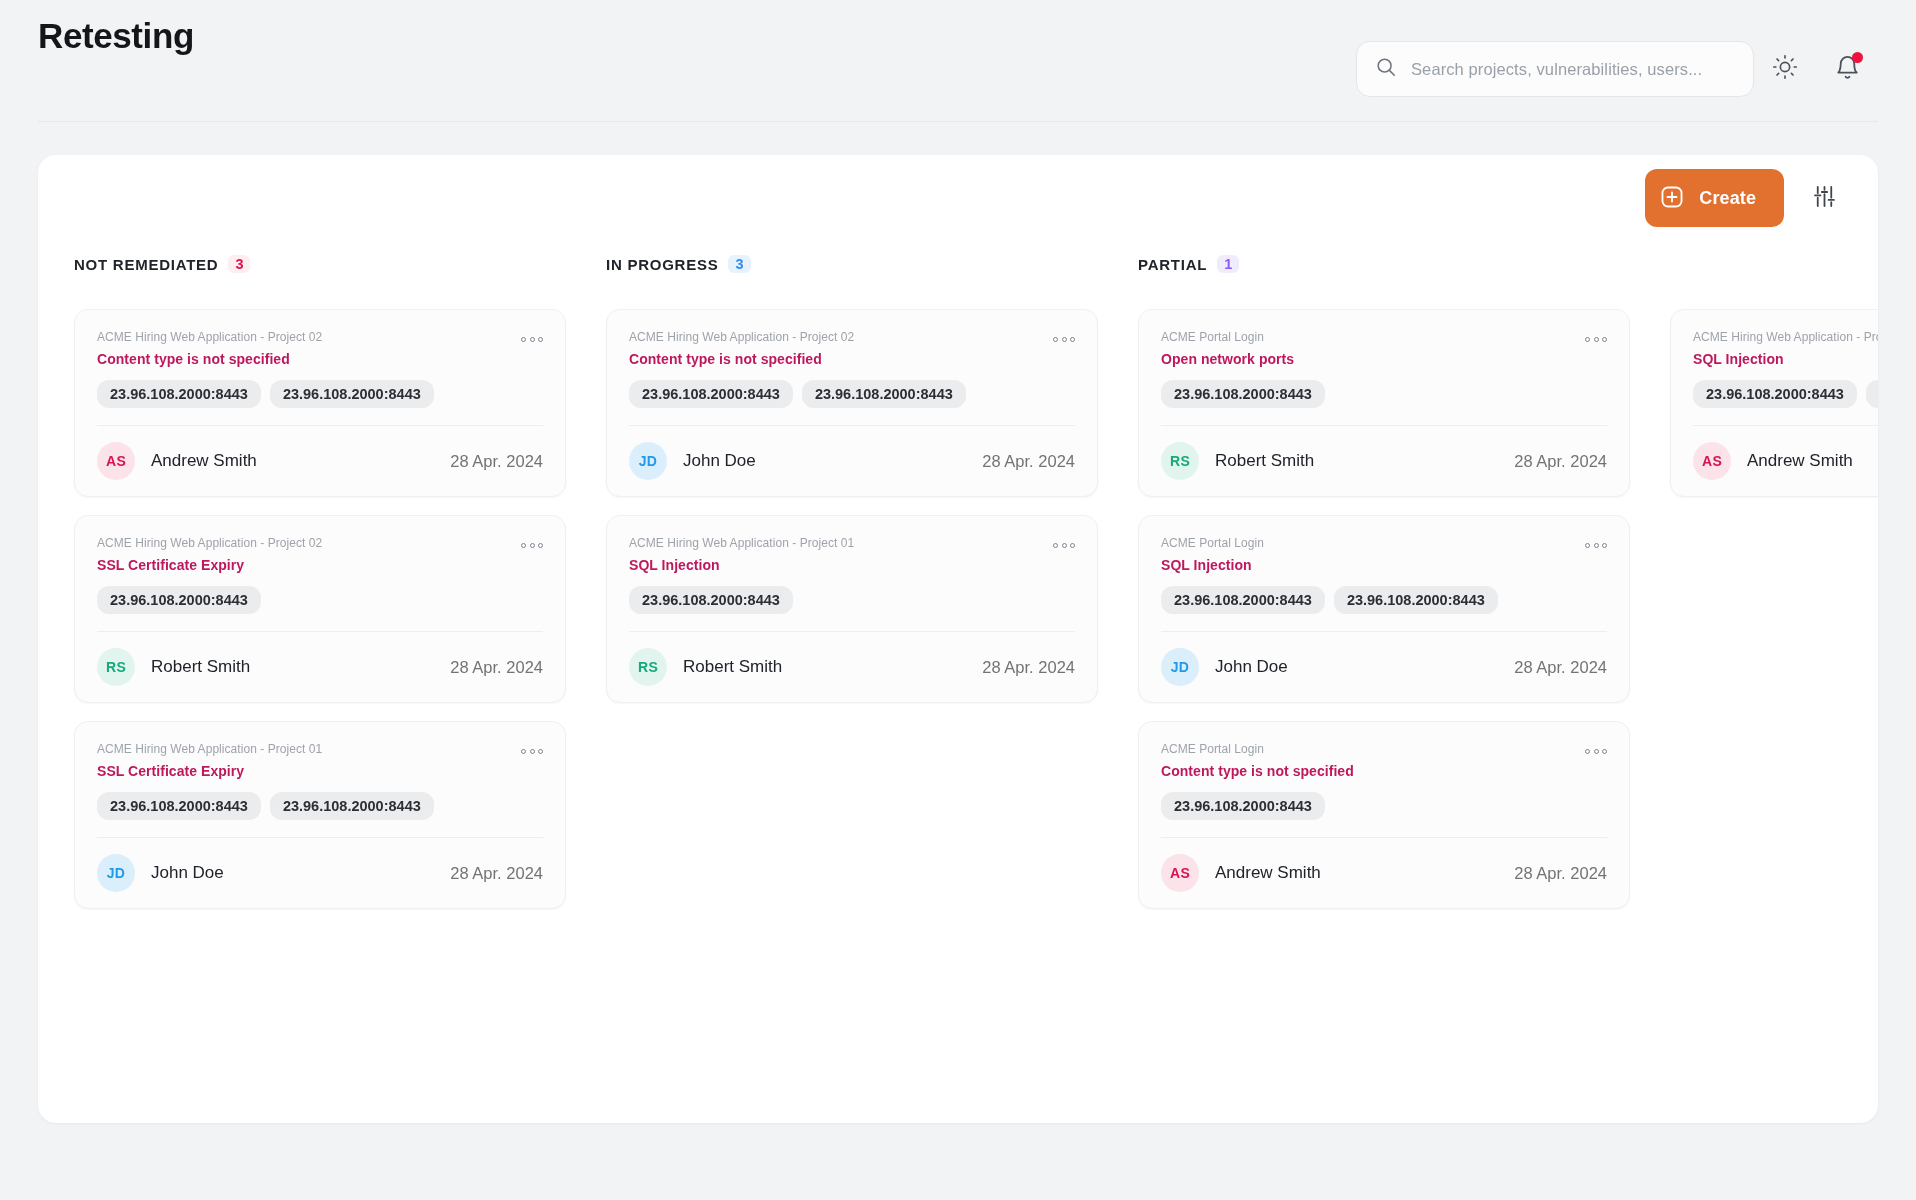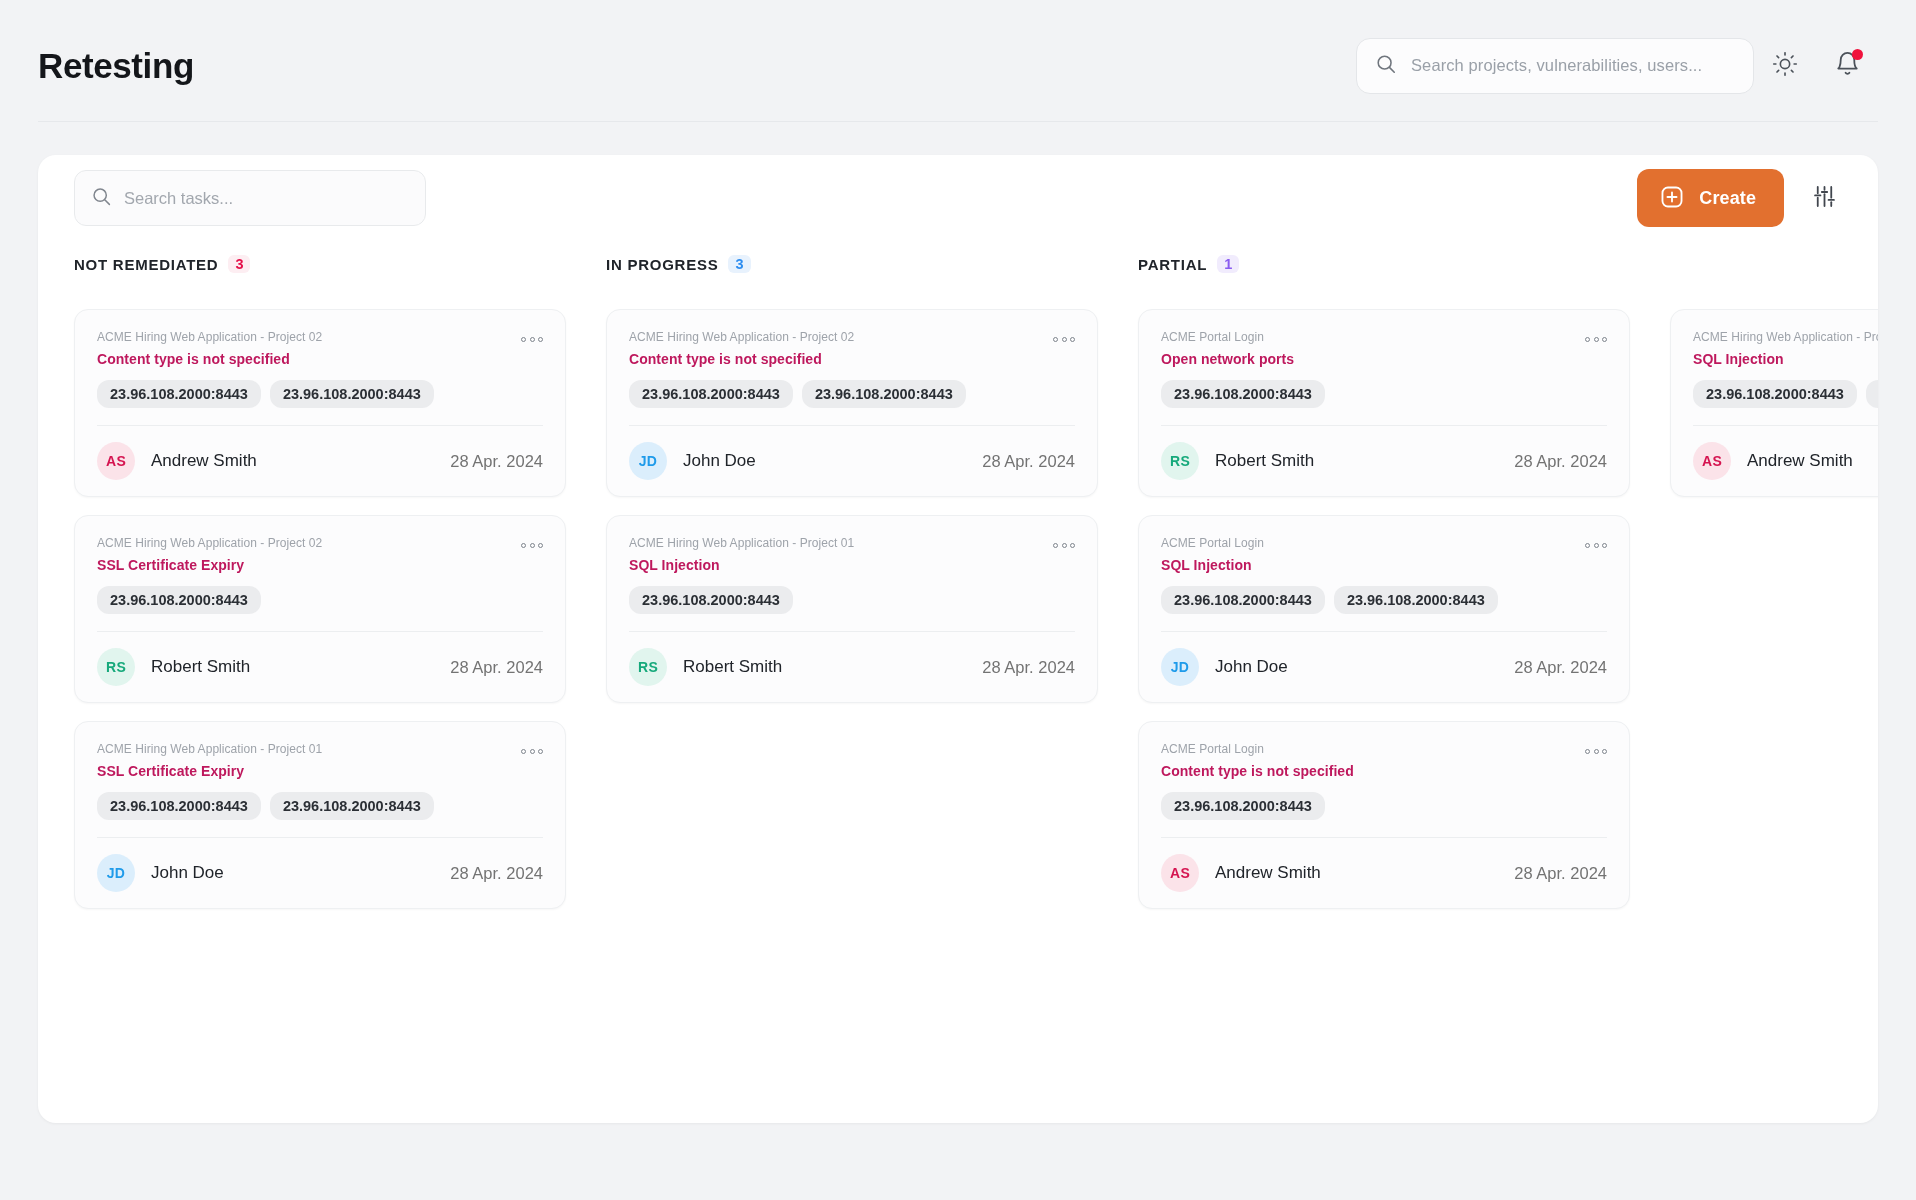--- a/index.html
+++ b/index.html
@@ -8,22 +8,21 @@
     background: #f2f3f5;
     font-family: "Liberation Sans", sans-serif;
     overflow: hidden;
   }
 
   
   .topbar {
     position: relative;
     height: 122px;
     display: flex;
-    align-items: center;
-    padding: 9px 38px 0 38px;
+    padding: 16px 38px 0 38px;
     gap: 12px;
   }
   .topbar::after {
     content: "";
     position: absolute;
     left: 38px; right: 38px; bottom: 0;
     height: 1px;
     background: #e6e8eb;
   }
   .page-title {
@@ -104,21 +103,21 @@
     align-items: center;
     gap: 18px;
   }
   .create-btn {
     height: 58px;
     background: #e2702f;
     border-radius: 12px;
     display: flex;
     align-items: center;
     gap: 14px;
-    padding: 0 28px 0 22px;
+    padding: 0 28px 0 14px;
     border: none;
     cursor: pointer;
   }
   .create-btn .label {
     color: #ffffff;
     font-size: 18px;
     font-weight: 700;
     letter-spacing: 0.1px;
   }
   .filter-btn {
@@ -302,29 +301,20 @@
       </span>
       <span class="bell-dot"></span>
     </div>
 
   </div>
 </div>
 
 <div class="panel">
 
   <div class="panel-toolbar">
-    <div class="task-search">
-      <span>
-        <svg width="21" height="21" viewBox="0 0 24 24" fill="none" stroke="#80868e" stroke-width="1.7">
-          <circle cx="10.5" cy="10.5" r="7"></circle>
-            <line x1="16" y1="16" x2="21" y2="21" stroke-linecap="round"></line>
-        </svg>
-      </span>
-      <span class="ph">Search tasks...</span>
-    </div>
 
     <div class="toolbar-right">
       <button class="create-btn">
         <span>
           <svg width="26" height="26" viewBox="0 0 24 24" fill="none" stroke="#ffffff" stroke-width="1.7" stroke-linecap="round">
             <rect x="3.2" y="3.2" width="17.6" height="17.6" rx="5"></rect>
             <line x1="12" y1="7.8" x2="12" y2="16.2"></line>
               <line x1="7.8" y1="12" x2="16.2" y2="12"></line>
           </svg>
         </span>

